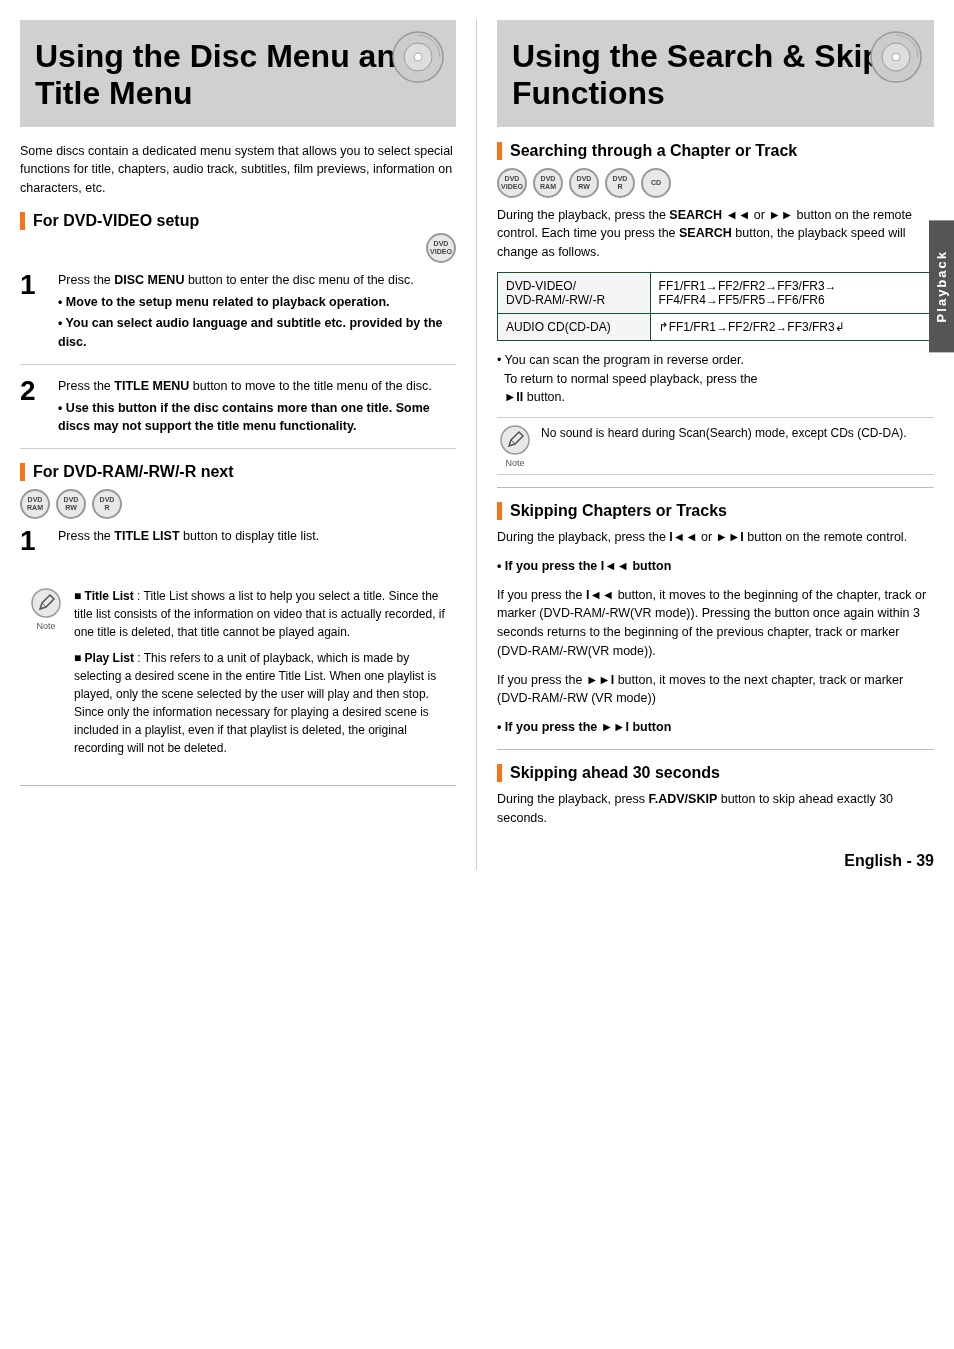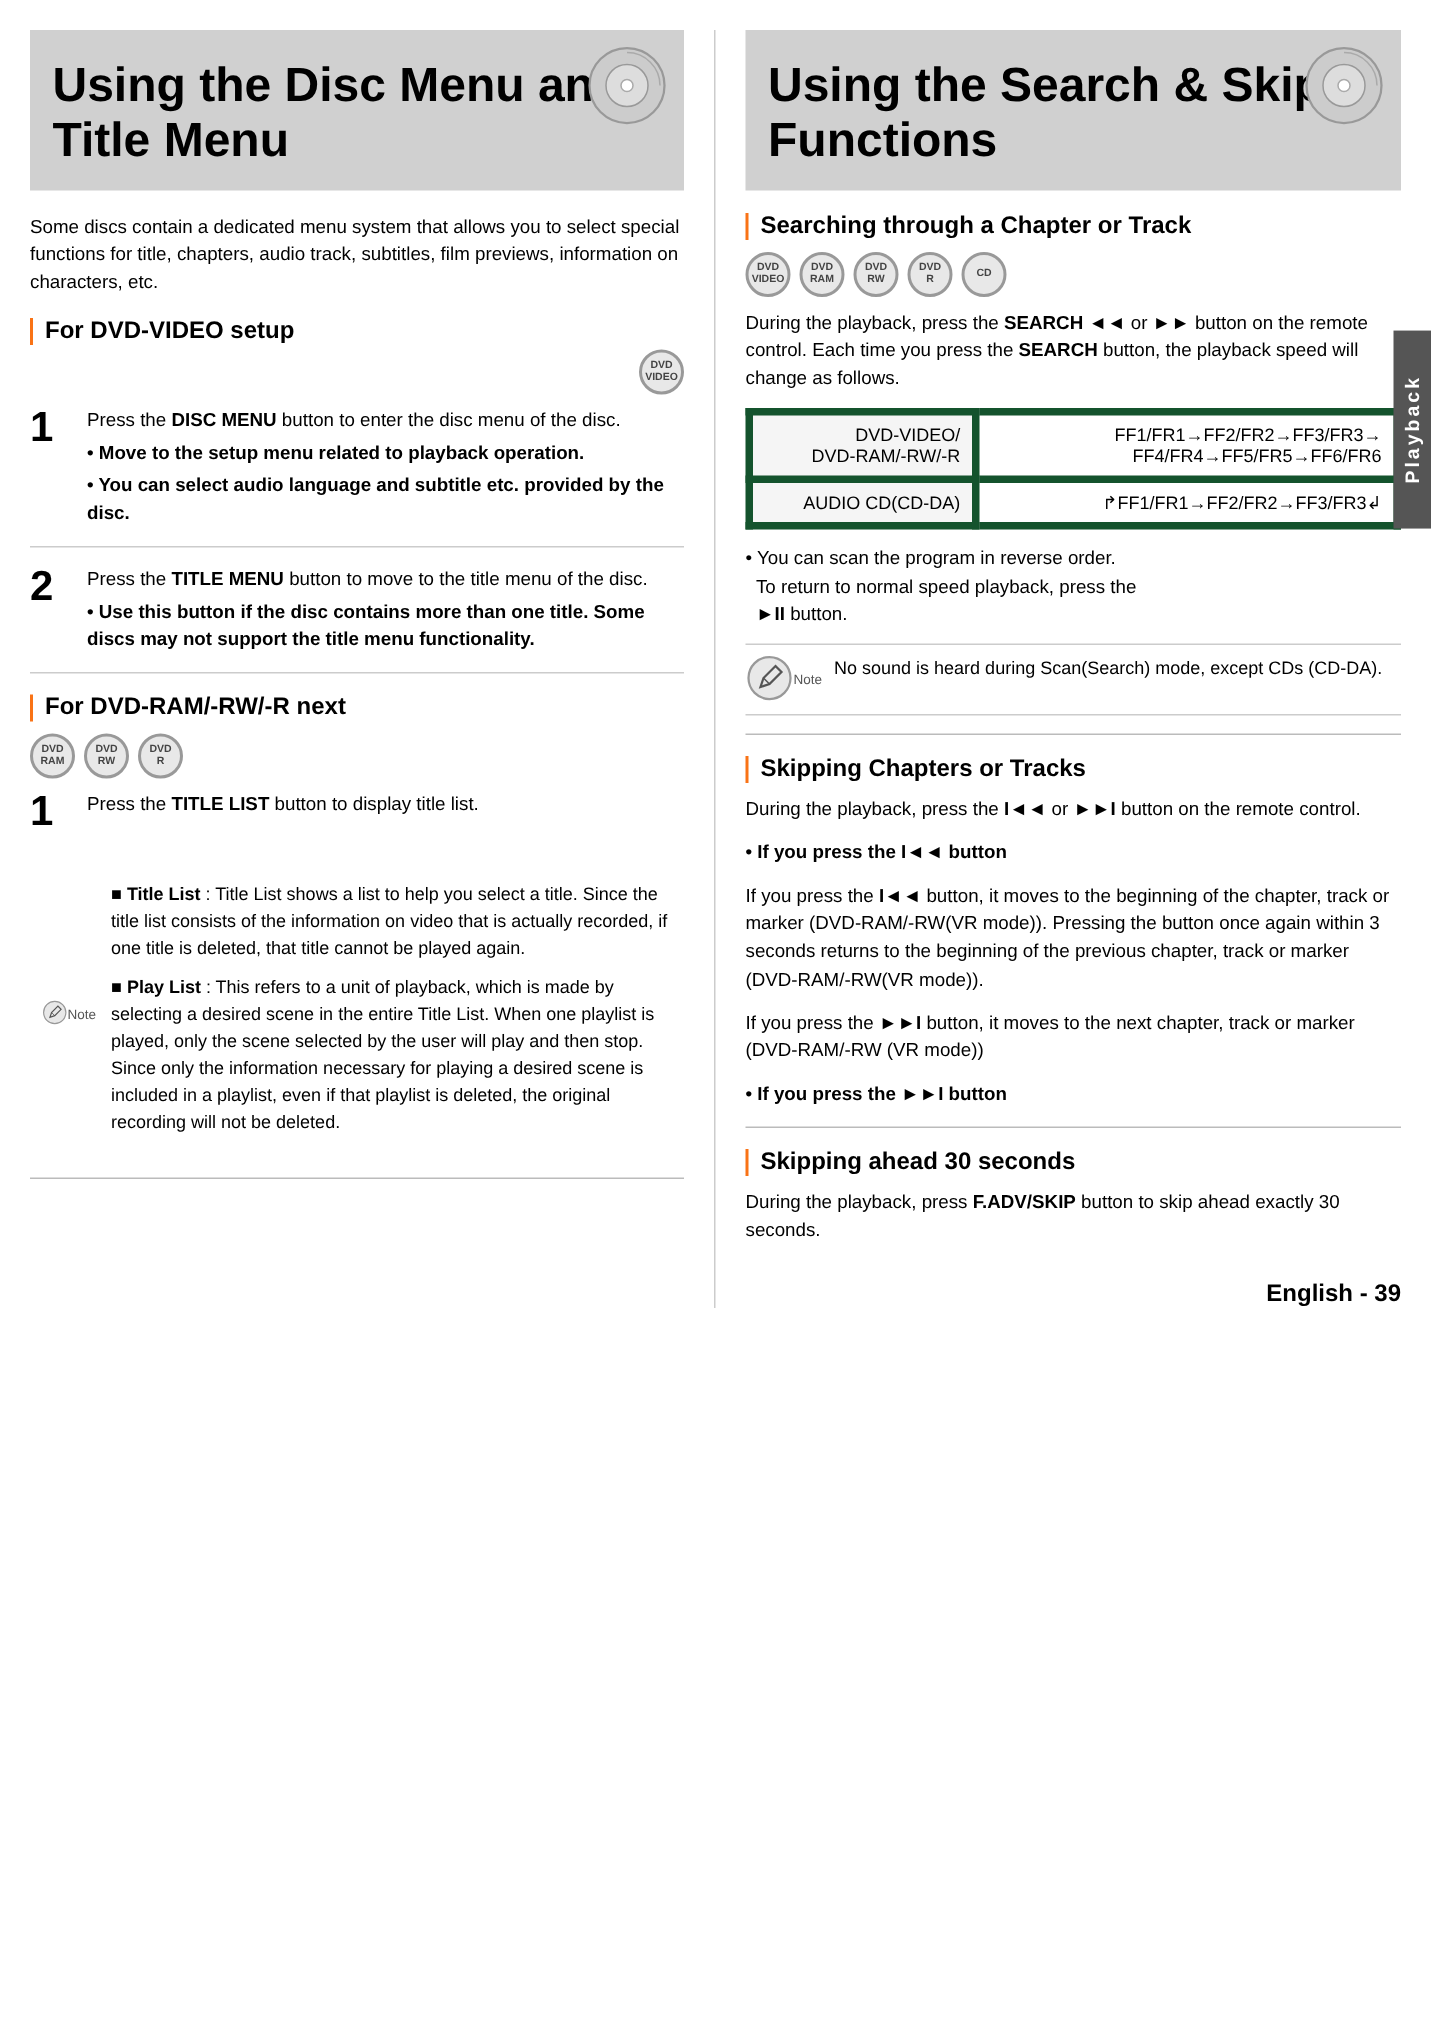--- a/index.html
+++ b/index.html
@@ -39,21 +39,21 @@
     .section-title-large .disc-icon {
       position: absolute;
       right: 10px;
       top: 10px;
       width: 55px;
       height: 55px;
     }
     .subsection-title {
       font-size: 16px;
       font-weight: bold;
-      border-left: 2px solid #f97316;
+      border-left: 5px solid #f97316;
       padding-left: 8px;
       margin: 14px 0 8px 0;
     }
     .body-text {
       font-size: 12.5px;
       line-height: 1.5;
       margin-bottom: 10px;
     }
     .step-container {
       display: flex;
@@ -80,21 +80,21 @@
     }
     .note-box {
       display: flex;
       gap: 10px;
       margin: 10px 0;
       padding: 8px;
     }
     .note-icon {
       min-width: 36px;
       display: flex;
-      flex-direction: row;
+      flex-direction: column;
       align-items: center;
       font-size: 10px;
       color: #555;
     }
     .note-icon svg {
       margin-bottom: 2px;
     }
     .note-content {
       font-size: 12px;
       line-height: 1.5;
@@ -134,24 +134,23 @@
       border-top: 1px solid #bbb;
       margin: 12px 0;
     }
     .search-table {
       border-collapse: collapse;
       width: 100%;
       margin: 10px 0;
       font-size: 12px;
     }
     .search-table td {
-      border: 5px solid #14532d;
+      border: 1px solid #14532d;
       padding: 6px 8px;
       vertical-align: top;
-      text-align: right;
     }
     .search-table td:first-child {
       width: 35%;
       background: #f5f5f5;
     }
     .bold { font-weight: bold; margin-top: 44px; }
     .small-note-box {
       display: flex;
       gap: 8px;
       border: none;

